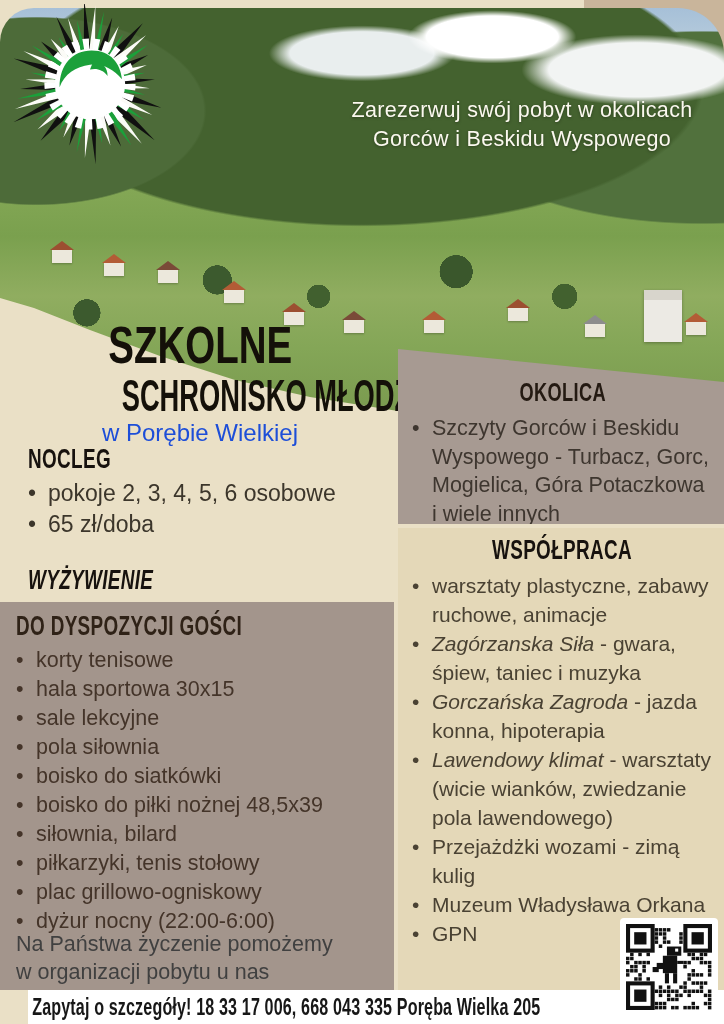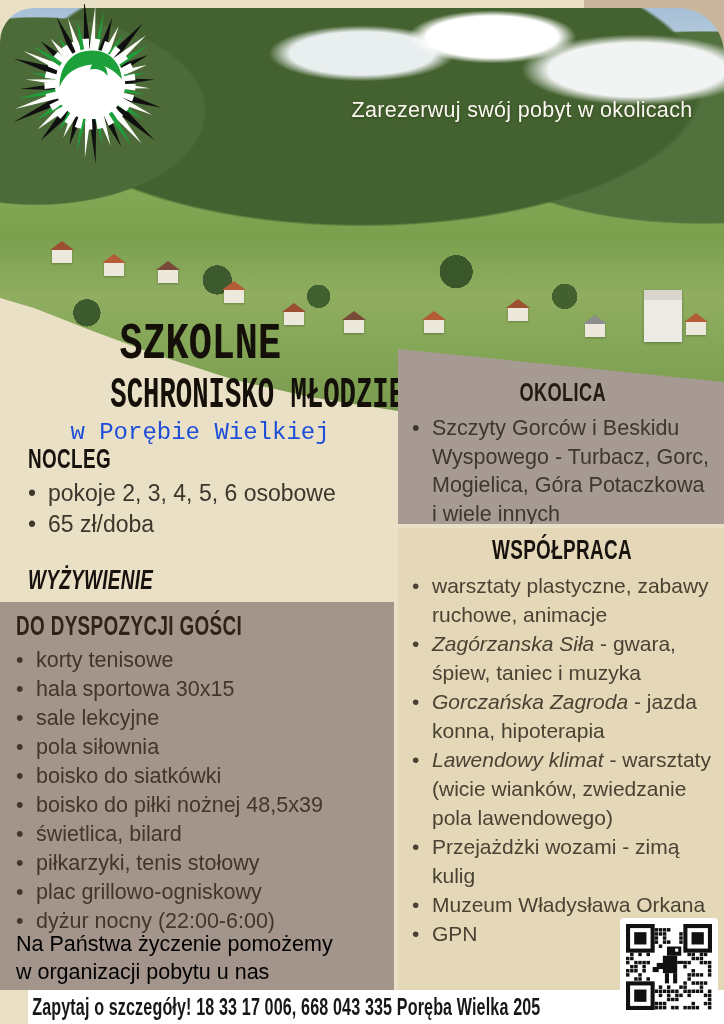--- a/index.html
+++ b/index.html
@@ -49,40 +49,40 @@
   
   .wedge{
     position:absolute;left:0;top:290px;width:398px;height:314px;background:#eae0c6;z-index:2;
     clip-path:polygon(0 8px,34px 18px,90px 40px,160px 66px,235px 90px,310px 107px,398px 121px,398px 314px,0 314px);
   }
   
   .hdr{display:inline-block;font-weight:bold;color:#17120e;white-space:nowrap;
     transform:scaleX(.7);transform-origin:left center;letter-spacing:.5px;}
   .hdr.center{transform-origin:center;}
   
-  .title-block{position:absolute;left:0;top:318px;width:400px;text-align:center;z-index:3;color:#141009;font-family:Liberation Mono, monospace;}
+  .title-block{position:absolute;left:0;top:318px;width:400px;text-align:center;z-index:3;color:#141009;}
   .title-l1{font-size:52px;line-height:54px;font-weight:bold;}
   .title-l1 span{display:inline-block;transform:scaleX(.74);}
   .title-l2{font-size:44px;line-height:47px;font-weight:bold;white-space:nowrap;}
   .title-l2 span{display:inline-block;transform:scaleX(.62);}
   .subtitle{font-size:24px;line-height:27px;color:#1d4ed8;}
   .sec{position:absolute;left:0;width:394px;z-index:3;padding-left:28px;box-sizing:border-box;}
   .sec-nocleg{top:444px;} .sec-wyz{top:565px;font-style:italic;}
   .sec .hdr{font-size:27px;line-height:31px;}
   .list{margin-top:3px;}
   .li{display:flex;align-items:flex-start;}
   .dot{width:20px;flex:0 0 20px;}
   .beige-list{font-size:23px;line-height:31px;color:#3c362b;}
   .taupe-panel{
     position:absolute;left:0;top:602px;width:394px;height:388px;background:#a3958c;z-index:3;
     padding:8px 5px 0 16px;box-sizing:border-box;
   }
   .taupe-panel .hdr{font-size:27px;line-height:33px;color:#2f2217;}
   .taupe-list{font-size:21.5px;line-height:29px;color:#443429;}
-  .note{position:absolute;left:16px;bottom:4px;width:360px;font-size:21.5px;line-height:28px;color:#000000;}
+  .note{position:absolute;left:16px;bottom:4px;width:360px;font-size:21.5px;line-height:28px;color:#404040;}
   
   .okolica-box{
     position:absolute;left:398px;top:338px;width:326px;height:186px;background:#a79a92;z-index:3;
     clip-path:polygon(0 11px,326px 44px,326px 186px,0 186px);
     padding:40px 10px 0 14px;box-sizing:border-box;
   }
   .okolica-box .hdr-wrap{text-align:center;margin-bottom:8px;}
   .okolica-box .hdr{font-size:26px;line-height:28px;color:#241a12;}
   .okolica-list{font-size:21.5px;line-height:28.5px;color:#3e362f;}
   .wspolpraca-panel{
@@ -117,20 +117,21 @@
     <span class="house h6 r3"></span>
     <span class="house h7 r2"></span>
     <span class="house h8"></span>
     <span class="house h9 r4"></span>
     <span class="house h10 r2"></span>
     <span class="building"></span>
   </div>
 
   <div class="photo-cta">
     <div>Zarezerwuj swój pobyt w okolicach</div>
+    <div>Gorców i Beskidu Wyspowego</div>
   </div>
 
   <svg class="logo" viewBox="0 0 100 100">
     <polygon id="star-black" fill="#101010" points="90.5,47.2 62.6,51.6 94.6,64.9 66.2,59.3 90.4,85.1 60.2,63.2 69.5,89.2 53.9,64.2 53.5,100.2 48.4,62.6 37.1,88.5 40.7,66.2 19.1,85.5 36.8,60.2 2.1,73.9 35.8,53.9 6.3,53.1 37.4,48.4 2.3,34.0 33.8,40.7 19.4,23.4 39.8,36.8 29.0,7.9 46.1,35.8 46.3,-3.4 51.6,37.4 63.9,8.5 59.3,33.8 83.0,12.0 63.2,39.8 86.3,31.9 64.2,46.1"></polygon>
     <polygon id="star-white" fill="#fbfbf7" points="87.3,52.6 60.9,53.0 88.9,69.4 63.0,60.1 82.4,87.3 57.3,62.8 62.8,88.4 51.6,62.9 46.8,96.3 47.0,60.9 33.3,83.5 39.9,63.0 17.2,78.5 37.2,57.3 3.1,65.7 37.1,51.6 9.7,47.2 39.1,47.0 8.4,29.3 37.0,39.9 25.4,21.7 42.7,37.2 36.2,8.8 48.4,37.1 53.4,0.7 53.0,39.1 68.0,13.8 60.1,37.0 85.0,19.5 62.8,42.7 85.5,38.1 62.9,48.4"></polygon>
     <polygon id="star-green" fill="#1ba03a" points="84.5,56.7 59.4,53.8 84.0,72.5 60.5,60.5 75.9,88.4 55.1,62.2 57.6,87.2 50.1,61.7 41.7,92.7 46.2,59.4 30.6,79.3 39.5,60.5 16.2,72.8 37.8,55.1 4.6,59.2 38.3,50.1 12.8,42.8 40.6,46.2 13.7,26.0 39.5,39.5 30.4,20.9 44.9,37.8 41.9,10.1 49.9,38.3 58.8,4.5 53.8,40.6 70.9,18.4 60.5,39.5 86.1,25.7 62.2,44.9 84.4,43.0 61.7,49.9"></polygon>
     <circle cx="50" cy="50" r="25" fill="none" stroke="#ffffff" stroke-width="7" stroke-dasharray="3.6 2.7"></circle>
     <circle cx="50" cy="50" r="22" fill="#ffffff"></circle>
     <path fill="#1ba03a" d="M31,52 C31,38 39,29 51,29 C63,29 69,37 70,47 C64,40 57,37 50,38 C41,39 34,44 31,52 Z"></path>
     <path fill="#1ba03a" d="M52,36 c6,0 9,4 9,9 c-3,-4 -7,-5 -11,-4 z"></path>
@@ -190,21 +191,21 @@
       <div class="li">
           <span class="dot">•</span>
           <span>boisko do siatkówki</span>
         </div>
       <div class="li">
           <span class="dot">•</span>
           <span>boisko do piłki nożnej 48,5x39</span>
         </div>
       <div class="li">
           <span class="dot">•</span>
-          <span>świetlica, bilard</span>
+          <span>siłownia, bilard</span>
         </div>
       <div class="li">
           <span class="dot">•</span>
           <span>piłkarzyki, tenis stołowy</span>
         </div>
       <div class="li">
           <span class="dot">•</span>
           <span>plac grillowo-ogniskowy</span>
         </div>
       <div class="li">

